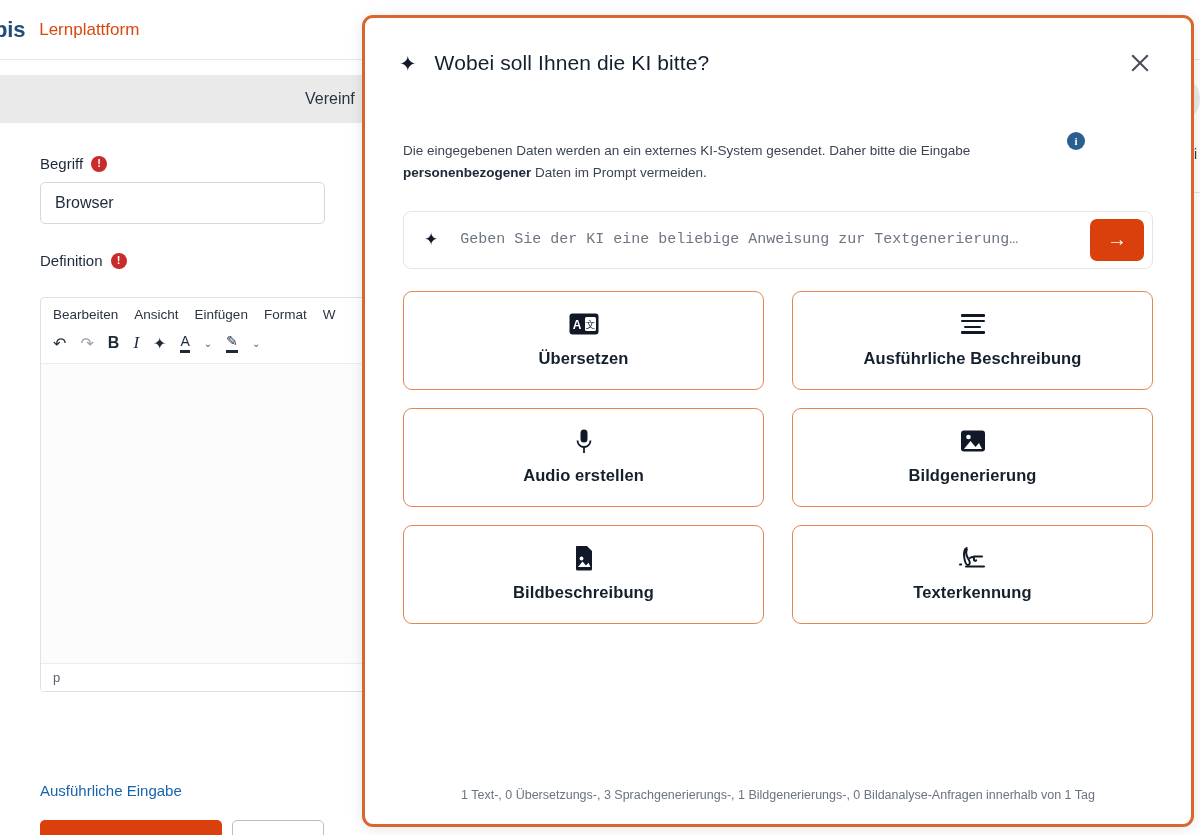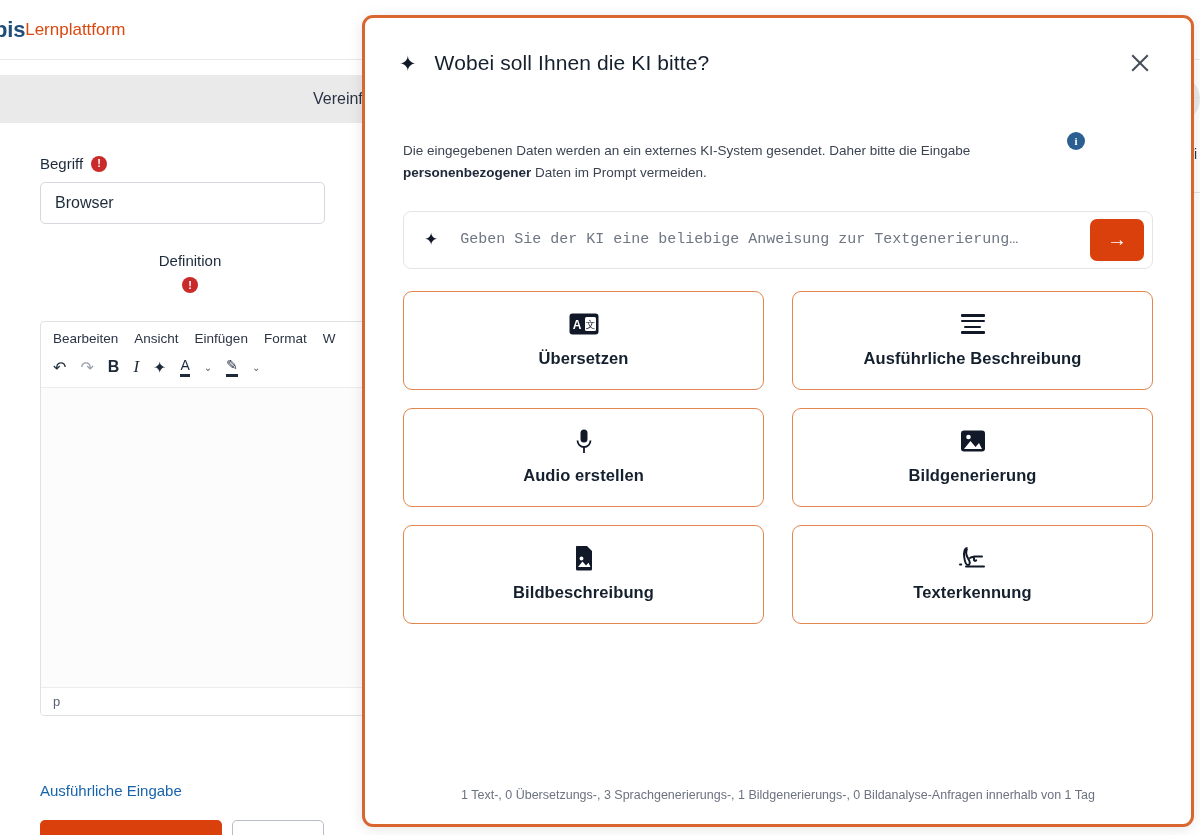--- a/index.html
+++ b/index.html
@@ -40,41 +40,42 @@
     font-size: 22px;
     font-weight: bold;
     color: #1e4e79;
     letter-spacing: -0.2px;
     margin-left: -6px;
   }
 
   .brand-sub {
     font-size: 17px;
     color: #d9480f;
+    margin-left: 14px;
   }
 
   .bg-tabbar {
     position: absolute;
     top: 75px;
     left: -40px;
     right: 0;
     height: 48px;
     background: #eaeaea;
     border-radius: 24px;
     display: flex;
     align-items: center;
     justify-content: flex-end;
     padding-right: 0;
   }
 
   .bg-tabbar-label {
     font-size: 16px;
     color: #2b3445;
     position: absolute;
-    left: 353px;
+    left: 345px;
     white-space: nowrap;
   }
 
   .bg-form {
     position: absolute;
     top: 155px;
     left: 40px;
     width: 300px;
   }
 
@@ -414,21 +415,21 @@
     <span class="bg-tabbar-label">Vereinf</span>
   </div>
 
   <div class="bg-form">
     <div class="field-label">
       <span>Begriff</span>
       <span class="req-badge">!</span>
     </div>
     <input class="text-input" value="Browser" style="">
 
-    <div class="field-label" style="margin-top:28px;flex-direction:column;">
+    <div class="field-label" style="margin-top:28px;">
       <span>Definition</span>
       <span class="req-badge">!</span>
     </div>
 
     <div class="editor-wrap">
       <div class="editor-menubar">
         <span>Bearbeiten</span>
         <span>Ansicht</span>
         <span>Einfügen</span>
         <span>Format</span>

